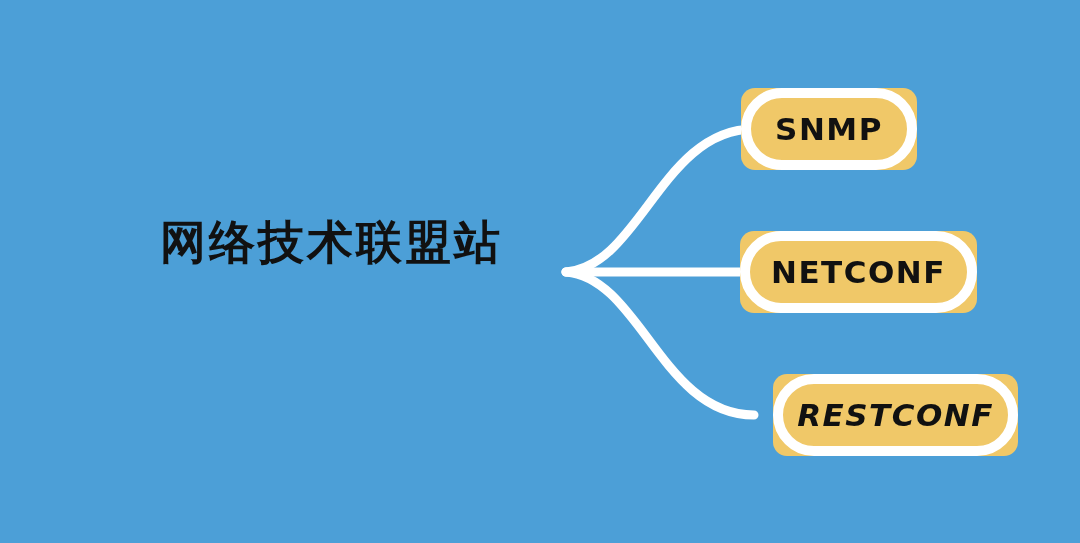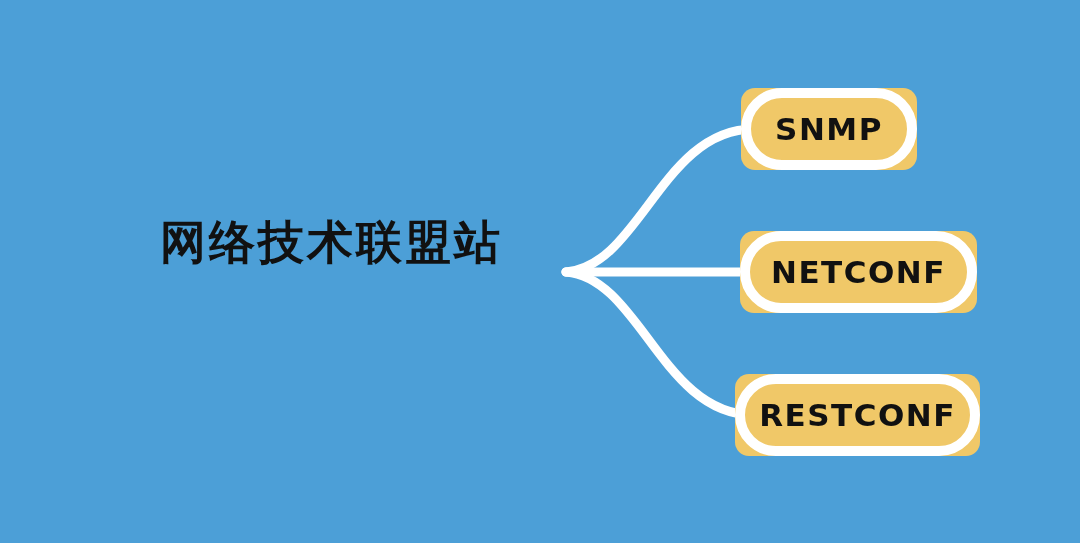--- a/index.html
+++ b/index.html
@@ -63,21 +63,21 @@
   }
   .pill-label {
     color: var(--text);
     font-size: 31px;
     font-weight: 800;
     letter-spacing: 1.5px;
     white-space: nowrap;
   }
   .pill-snmp     { left: 741px; top:  88px; width: 176px; height: 82px; }
   .pill-netconf  { left: 740px; top: 231px; width: 237px; height: 82px; }
-  .pill-restconf { left: 735px; top: 374px; width: 245px; height: 82px; }
+  .pill-restconf { left: 773px; top: 374px; width: 245px; height: 82px; font-style: italic; }
 </style>
 </head>
 <body>
 
 <div class="canvas">
 
   <svg class="connectors" viewBox="0 0 1080 543" xmlns="http://www.w3.org/2000/svg">
     <path d="M 566 272 C 640 266 662 129 754 129"></path>
     <path d="M 566 272 L 758 272"></path>
     <path d="M 566 272 C 640 278 662 415 754 415"></path>

